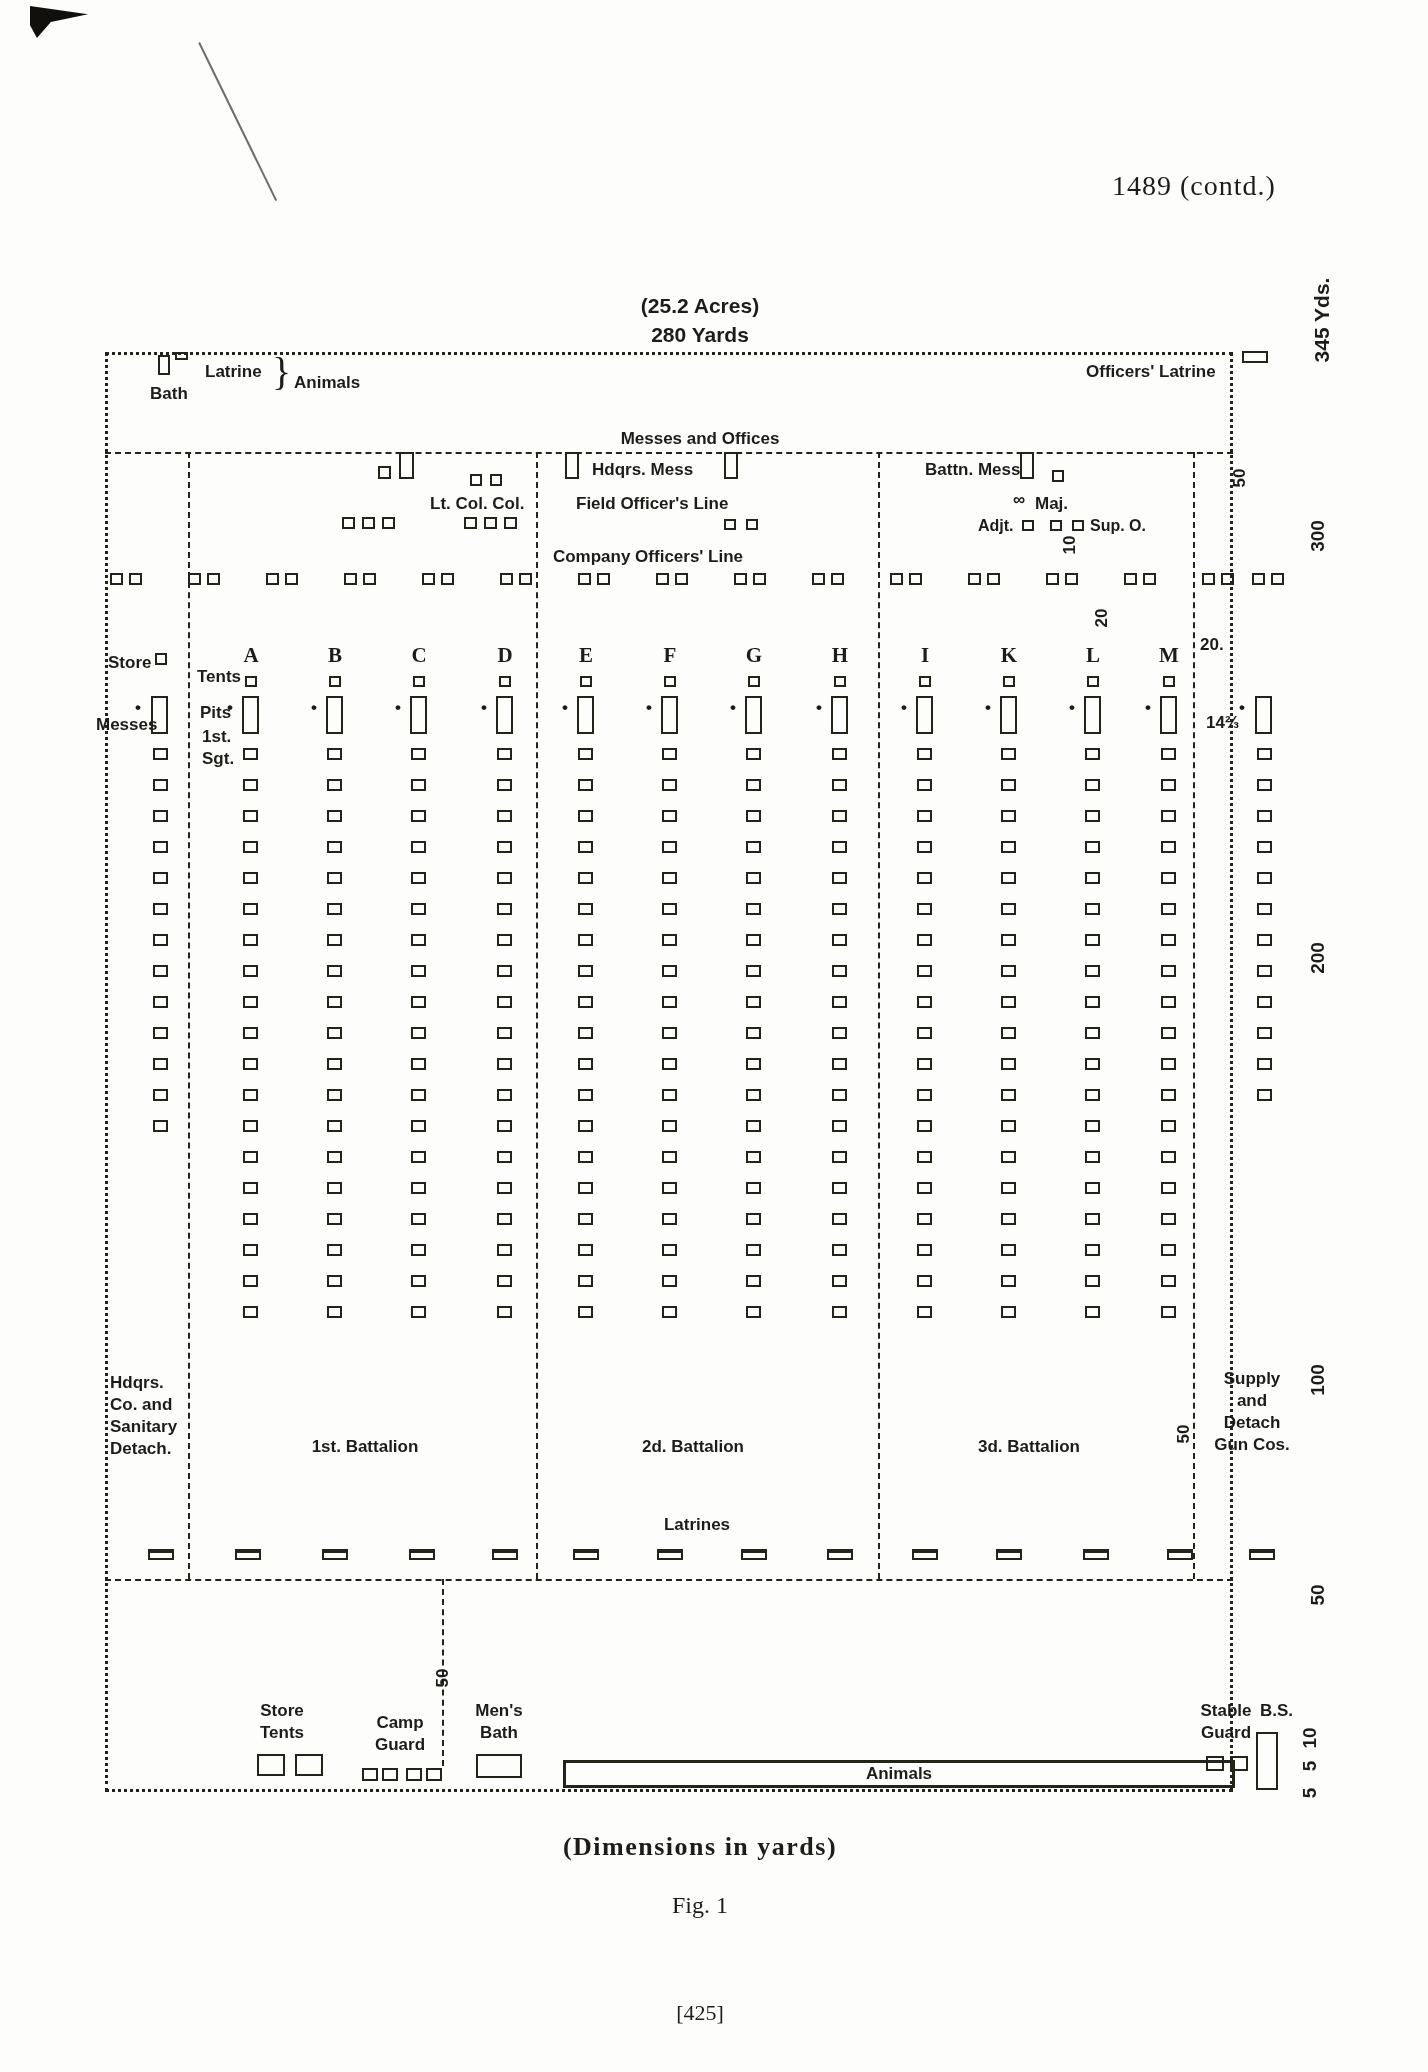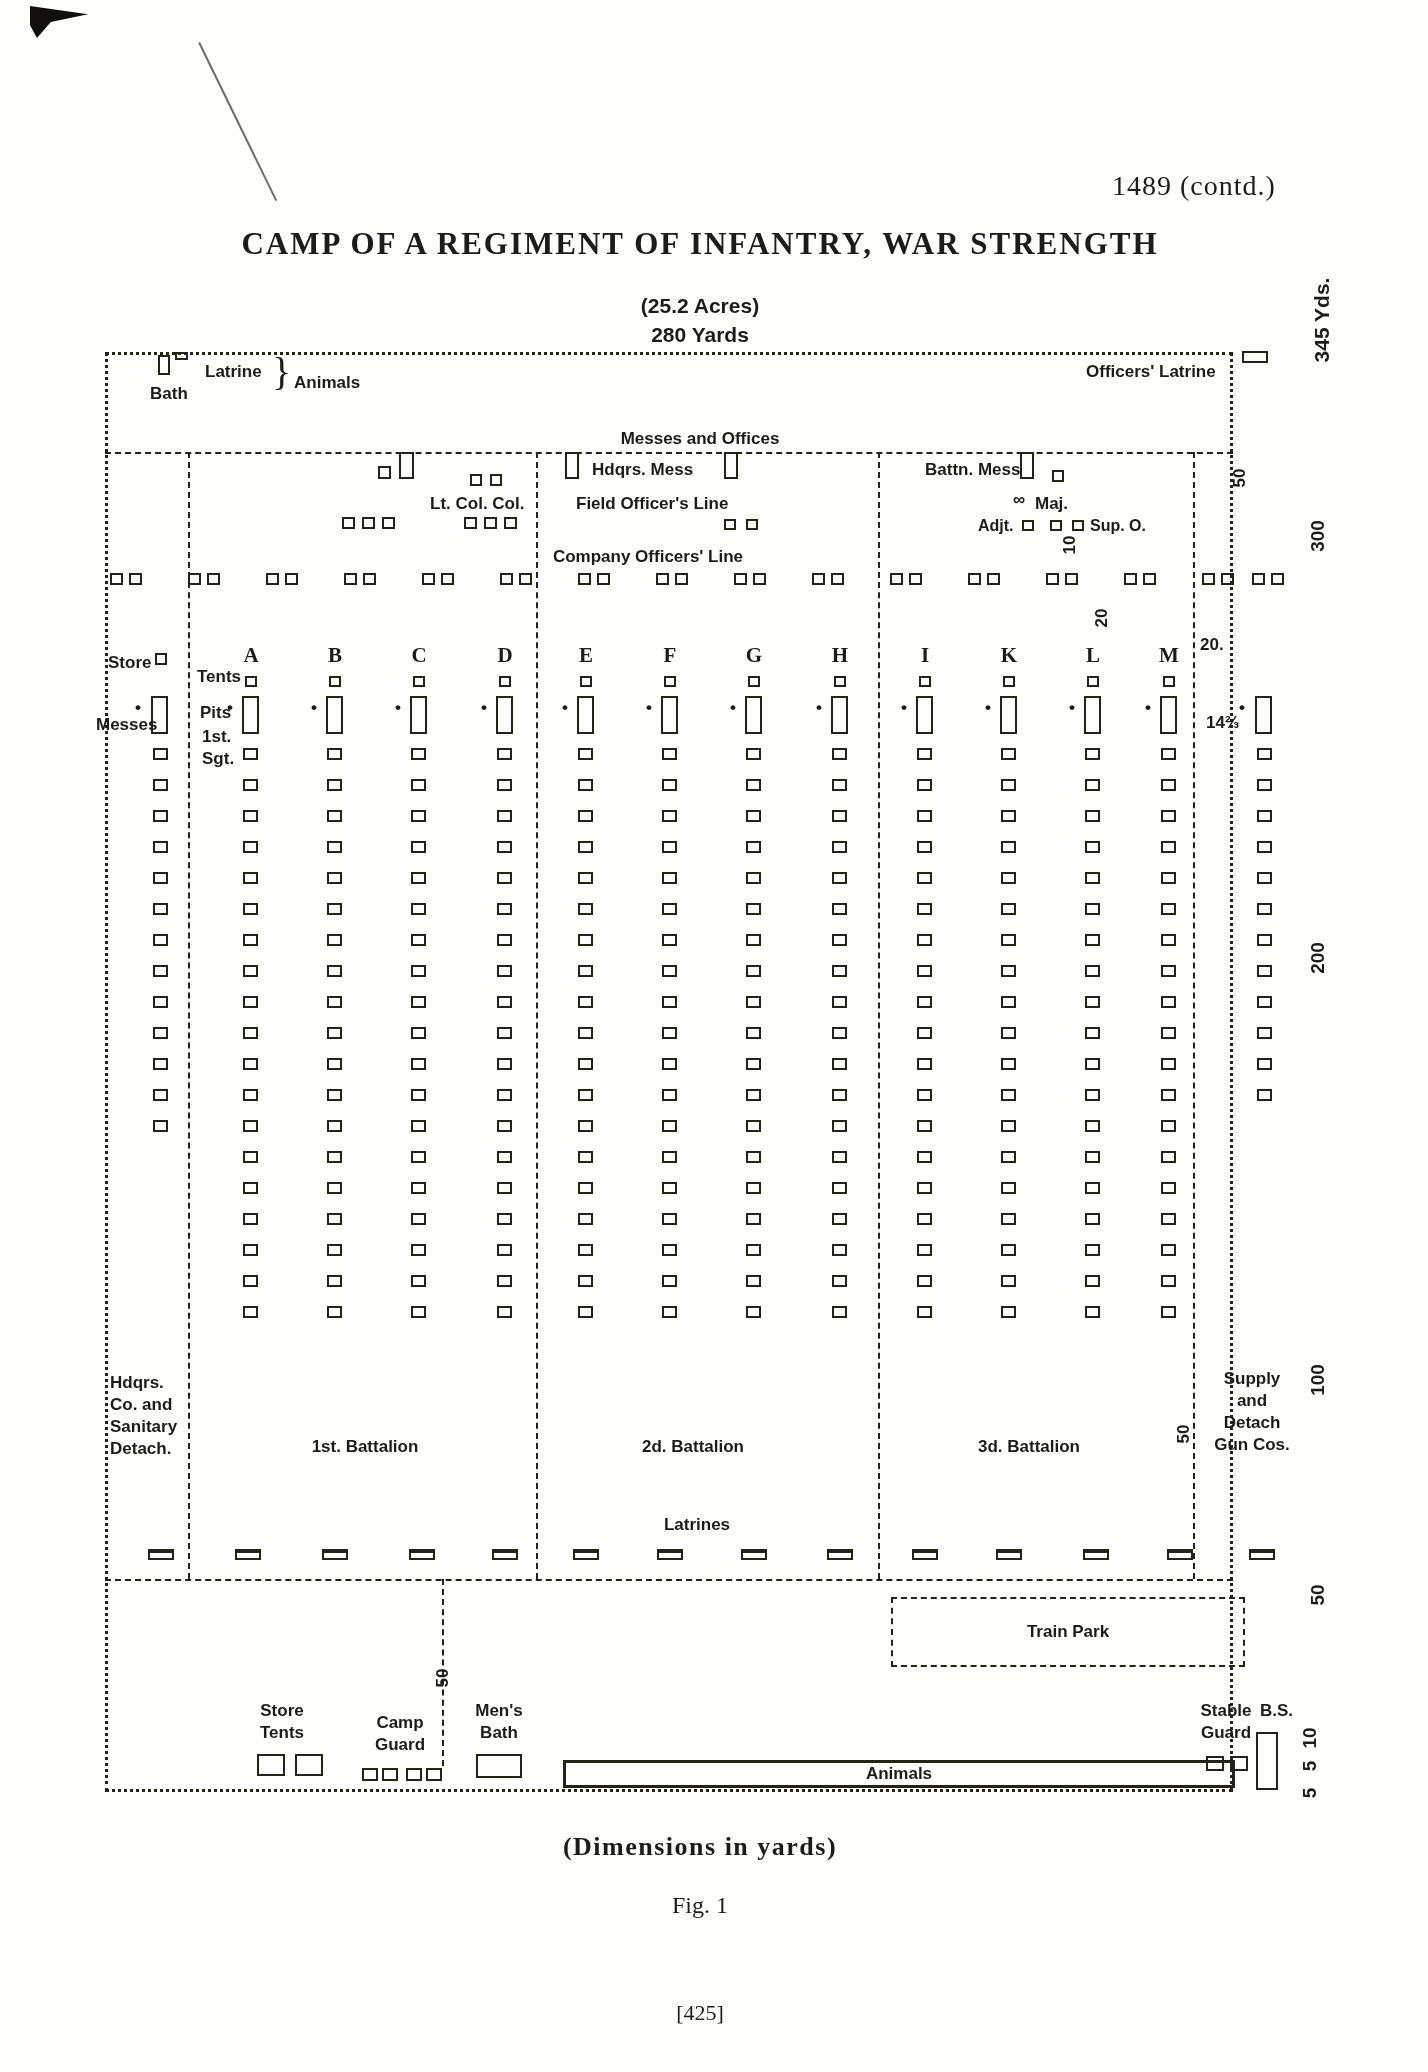--- a/index.html
+++ b/index.html
@@ -42,21 +42,20 @@
 </style>
 </head>
 <body>
 
 <div class="page">
 
   <div class="flag"></div>
   <div class="scratch"></div>
 
   <div class="pageno serif" style="left:1112px; top:170px">1489 (contd.)</div>
-  <div class="title serif centered" style="left:700px; top:226px">CAMP OF A REGIMENT OF INFANTRY, WAR STRENGTH</div>
   <div class="sub centered" style="left:700px; top:294px">(25.2 Acres)</div>
   <div class="sub centered" style="left:700px; top:323px">280 Yards</div>
   <div class="sub rot" style="left:1322px; top:320px">345 Yds.</div>
 
   <div class="scalemark" style="left:1318px; top:536px">300</div>
   <div class="scalemark" style="left:1318px; top:958px">200</div>
   <div class="scalemark" style="left:1318px; top:1380px">100</div>
   <div class="scalemark" style="left:1318px; top:1595px">50</div>
   <div class="scalemark" style="left:1310px; top:1738px">10</div>
   <div class="scalemark" style="left:1310px; top:1766px">5</div>
@@ -496,23 +495,20 @@
 Detach.</div>
   <div class="dlabel centered" style="left:365px; top:1436px">1st. Battalion</div>
   <div class="dlabel centered" style="left:693px; top:1436px">2d. Battalion</div>
   <div class="dlabel centered" style="left:1029px; top:1436px">3d. Battalion</div>
   <div class="dlabel centered" style="left:1252px; top:1368px">Supply
 and
 Detach
 Gun Cos.</div>
   <div class="dlabel centered" style="left:697px; top:1514px">Latrines</div>
 
-  <div class="trainpark" style="left:891px; top:1597px; width:354px; height:70px">
-    <div class="dlabel">Train Park</div>
-  </div>
   <div class="dlabel centered" style="left:282px; top:1700px">Store
 Tents</div>
   <div class="dlabel centered" style="left:400px; top:1712px">Camp
 Guard</div>
   <div class="dlabel centered" style="left:499px; top:1700px">Men's
 Bath</div>
   <div class="animals-bar" style="left:563px; top:1760px; width:672px; height:28px">
     <div class="dlabel">Animals</div>
   </div>
   <div class="dlabel centered" style="left:1226px; top:1700px">Stable

